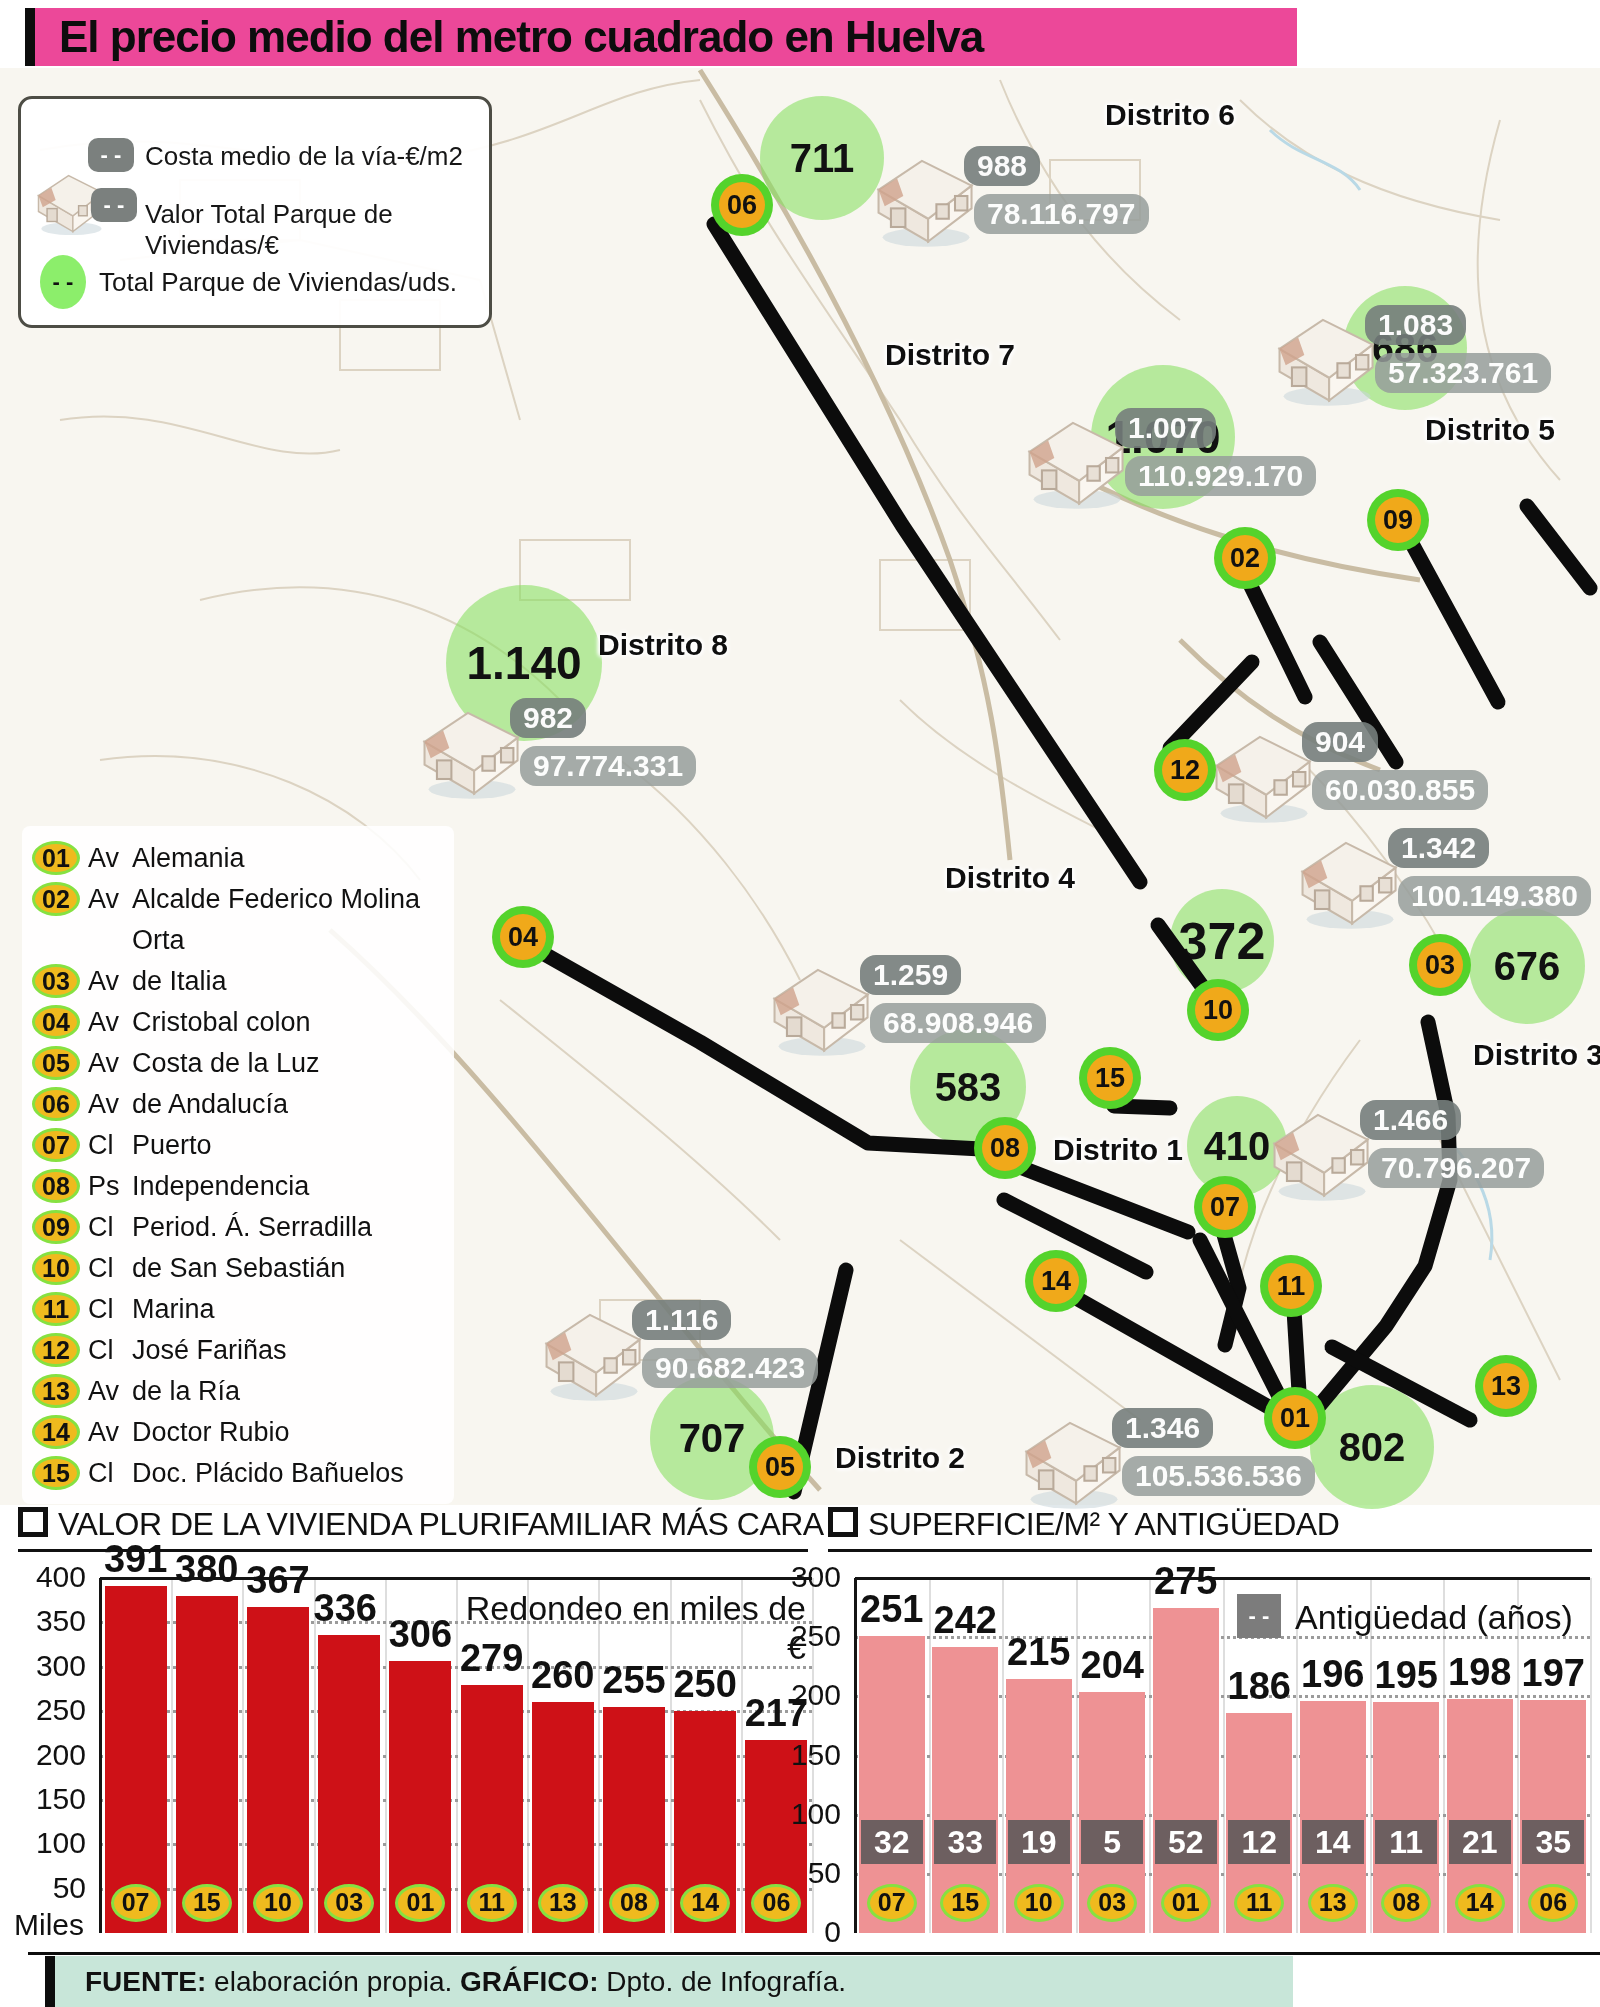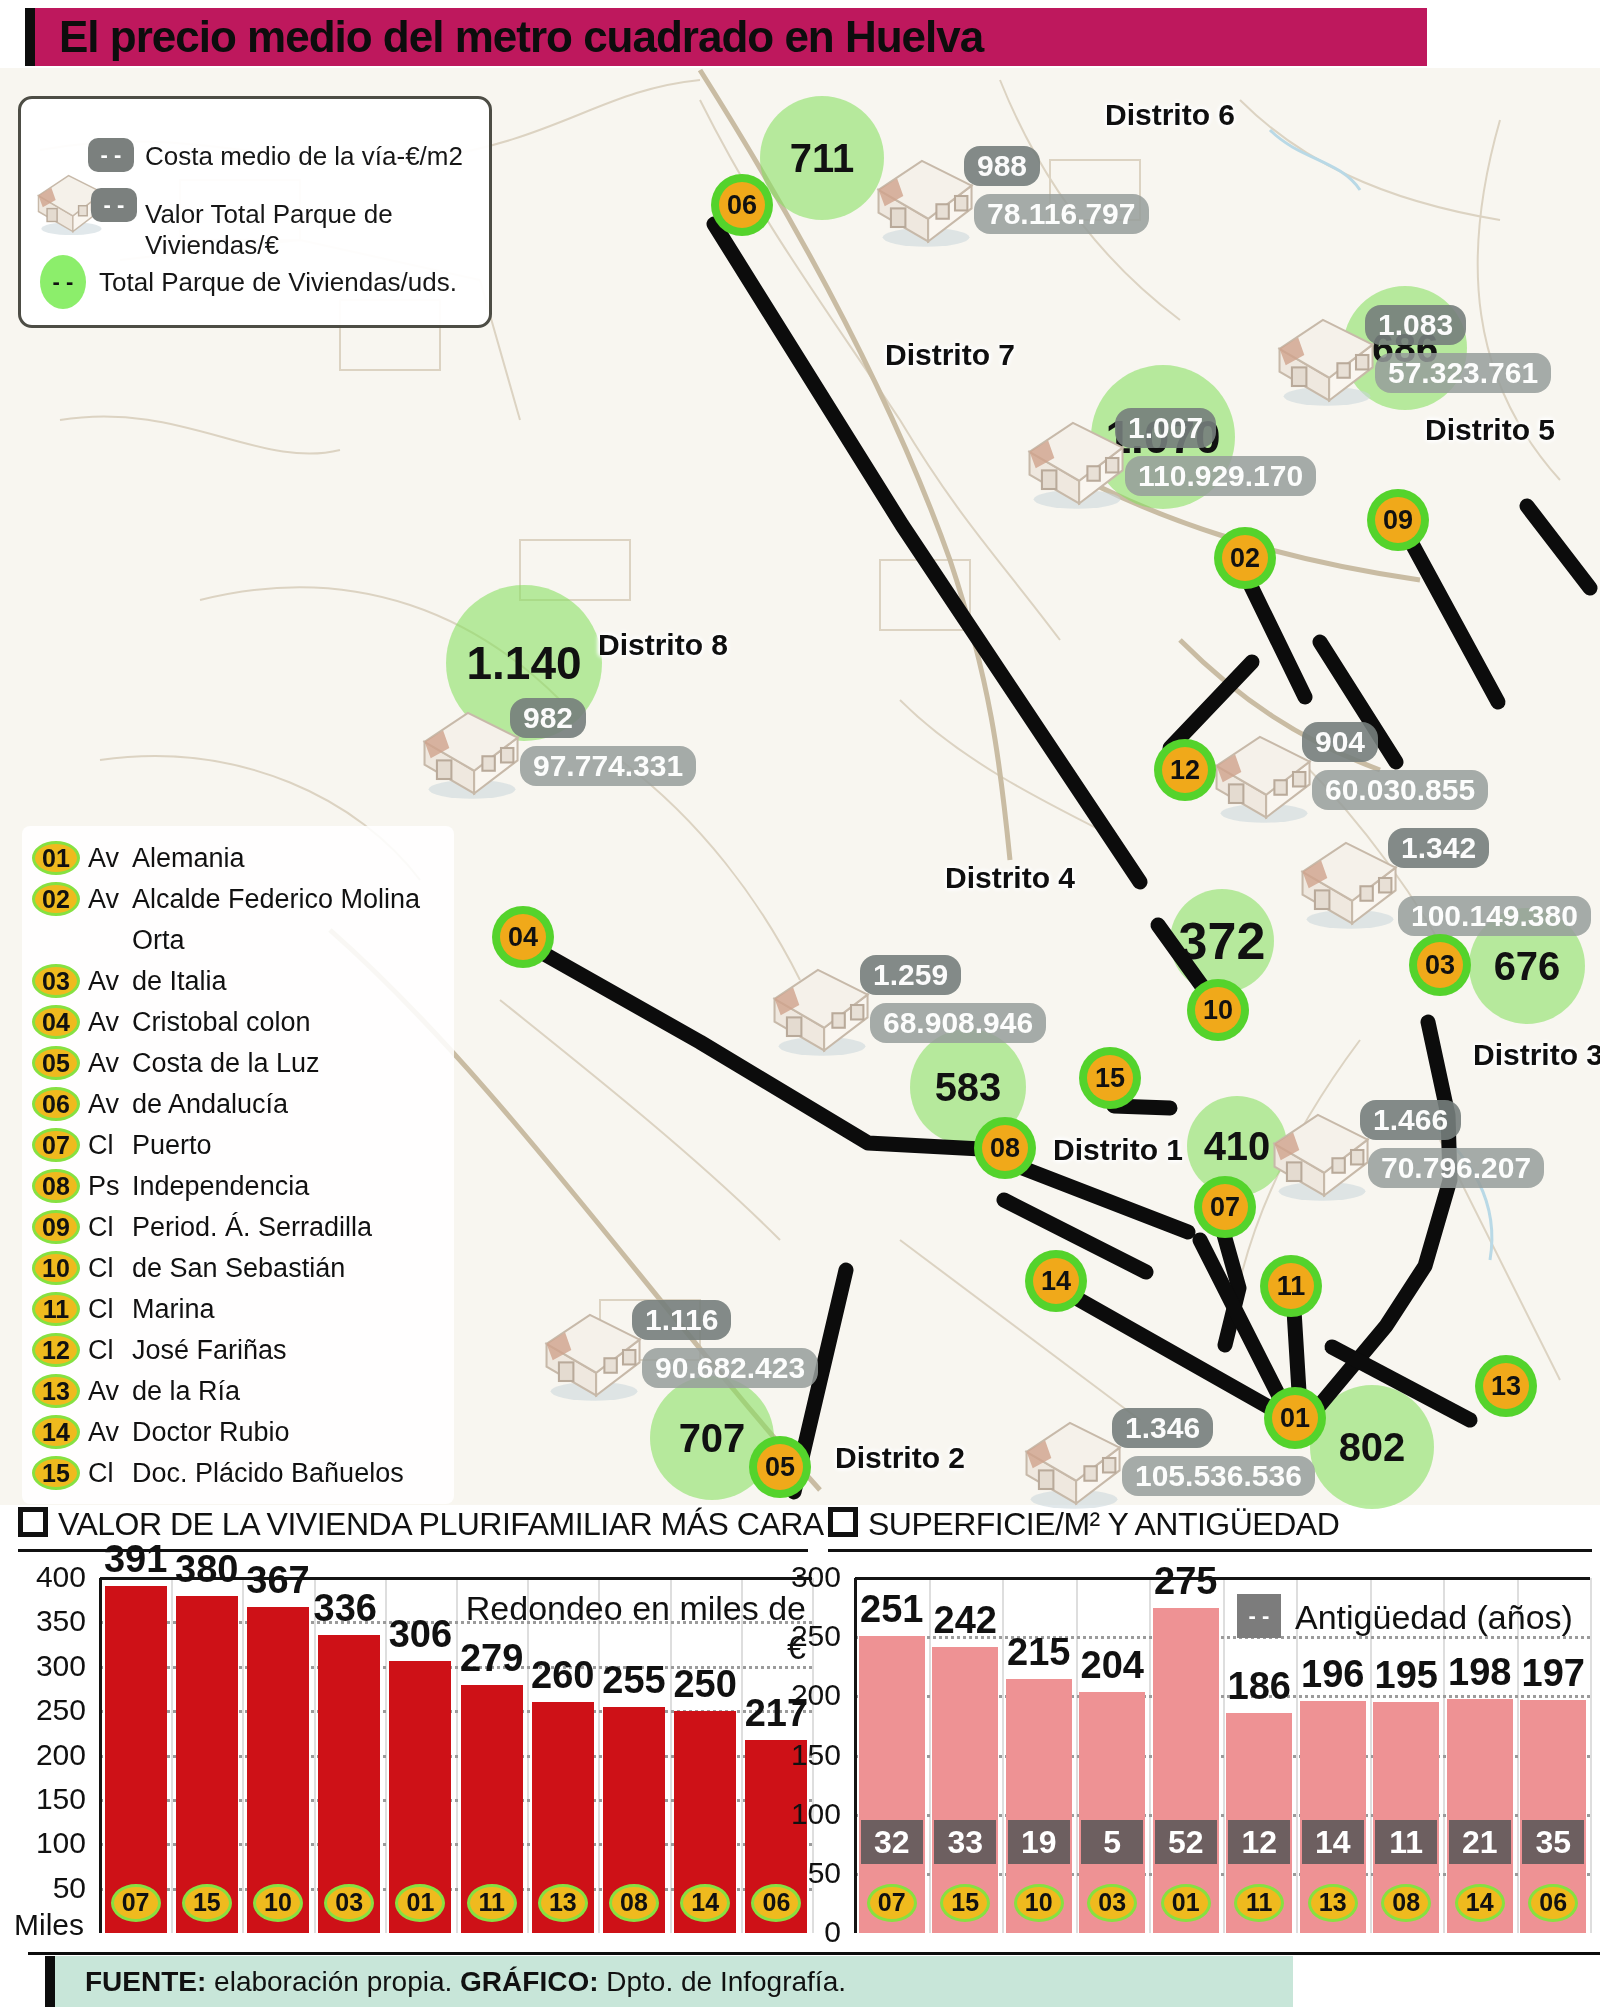--- a/index.html
+++ b/index.html
@@ -1,21 +1,21 @@
 <!DOCTYPE html>
 <html><head>
 <meta charset="utf-8">
 <style>
   html,body{margin:0;padding:0;background:#fff;}
   .page{position:relative;width:1600px;height:2007px;overflow:hidden;background:#fff;
         font-family:"Liberation Sans",sans-serif;color:#111;}
   .abs{position:absolute;}
   svg.layer{position:absolute;left:0;top:0;pointer-events:none;}
   
-  .titlebar{position:absolute;left:25px;top:8px;width:1402px;height:58px;background:#be185d;}
+  .titlebar{position:absolute;left:25px;top:8px;width:1272px;height:58px;background:#ec4899;}
   .titlebar .blackbar{position:absolute;left:0;top:0;width:10px;height:58px;background:#0d0d0d;}
   .titlebar h1{position:absolute;left:34px;top:0;margin:0;line-height:58px;font-size:44px;
                font-weight:800;letter-spacing:-1px;color:#0d0d0d;}
   
   .legendbox{position:absolute;left:18px;top:96px;width:468px;height:226px;background:rgba(255,255,255,.95);
              border:3px solid #4d4d45;border-radius:14px;z-index:6;}
   .legendbox .pill-sym{position:absolute;width:46px;height:34px;border-radius:10px;background:#7b807e;
              color:#fff;font-weight:700;font-size:22px;text-align:center;line-height:34px;}
   .legendbox .green-sym{position:absolute;left:19px;top:156px;width:46px;height:54px;border-radius:50%;
              background:#8cee6b;color:#111;font-weight:700;font-size:22px;text-align:center;line-height:54px;}
@@ -207,21 +207,21 @@
           <ellipse cx="62" cy="90" rx="42" ry="9" fill="#c9d6da" opacity="0.55"></ellipse>
           <polygon points="16,44 64,72 64,94 16,66" fill="#efe8df" stroke="#c7b9a9" stroke-width="2"></polygon>
           <polygon points="64,72 106,40 106,62 64,94" fill="#faf6f0" stroke="#c7b9a9" stroke-width="2"></polygon>
           <polygon points="16,44 58,16 106,40 64,72" fill="#f5f1ea" stroke="#c7b9a9" stroke-width="2"></polygon>
           <polygon points="16,44 34,33 40,50 22,60" fill="#cfa28c" opacity="0.8"></polygon>
           <rect x="72" y="58" width="12" height="14" fill="#e8e0d6" stroke="#b9aa9a" stroke-width="2"></rect>
           <rect x="90" y="50" width="12" height="14" fill="#e8e0d6" stroke="#b9aa9a" stroke-width="2"></rect>
           <rect x="28" y="62" width="14" height="18" fill="#e4dbd0" stroke="#b9aa9a" stroke-width="2"></rect>
         </svg></div>
       <div class="pill price" style="position: absolute; left: 1388px; top: 828px;">1.342</div>
-      <div class="pill total" style="position: absolute; left: 1398px; top: 876px; margin-top: 20px;">100.149.380</div>
+      <div class="pill total" style="position: absolute; left: 1398px; top: 876px;">100.149.380</div>
       <div class="house" style="position: absolute; left: 758px; top: 953px;"><svg viewBox="0 0 120 100" width="100%" height="100%">
           <ellipse cx="62" cy="90" rx="42" ry="9" fill="#c9d6da" opacity="0.55"></ellipse>
           <polygon points="16,44 64,72 64,94 16,66" fill="#efe8df" stroke="#c7b9a9" stroke-width="2"></polygon>
           <polygon points="64,72 106,40 106,62 64,94" fill="#faf6f0" stroke="#c7b9a9" stroke-width="2"></polygon>
           <polygon points="16,44 58,16 106,40 64,72" fill="#f5f1ea" stroke="#c7b9a9" stroke-width="2"></polygon>
           <polygon points="16,44 34,33 40,50 22,60" fill="#cfa28c" opacity="0.8"></polygon>
           <rect x="72" y="58" width="12" height="14" fill="#e8e0d6" stroke="#b9aa9a" stroke-width="2"></rect>
           <rect x="90" y="50" width="12" height="14" fill="#e8e0d6" stroke="#b9aa9a" stroke-width="2"></rect>
           <rect x="28" y="62" width="14" height="18" fill="#e4dbd0" stroke="#b9aa9a" stroke-width="2"></rect>
         </svg></div>

